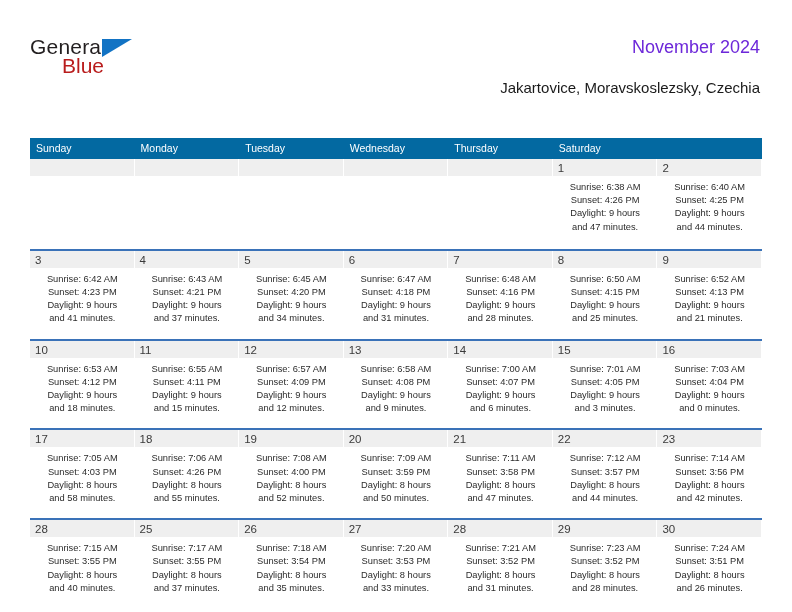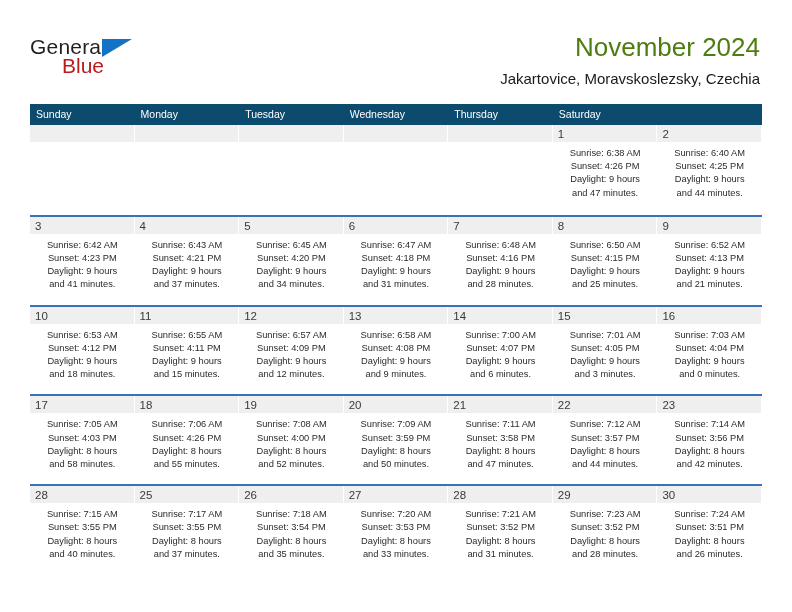--- a/index.html
+++ b/index.html
@@ -61,48 +61,49 @@
     font-weight: 400;
   }
 
   .title-block {
     position: absolute;
     right: 32px;
     top: 30px;
     text-align: right;
   }
   .cal-title {
-    font-size: 26px;
-    color: #4d7c0f;
+    font-size: 18px;
+    color: #6d28d9;
     font-weight: 400;
     line-height: 34px;
     white-space: nowrap;
   }
   .cal-subtitle {
     font-size: 15px;
     color: #1a1a1a;
     font-weight: 400;
     line-height: 22px;
-    margin-top: 4px;
+    margin-top: 13px;
     white-space: nowrap;
   }
 
   
   .calendar {
     position: absolute;
     left: 30px;
     top: 104px;
     width: 732px;
   }
 
   .weekday-header {
     display: flex;
     width: 732px;
     height: 21px;
-    background: #0c4a6e;
+    background: #0369a1;
+    margin-top: 34px;
   }
   .weekday-cell {
     width: 104.57px;
     height: 21px;
     color: #ffffff;
     font-size: 10.5px;
     line-height: 21px;
     padding-left: 6px;
     white-space: nowrap;
     overflow: hidden;

